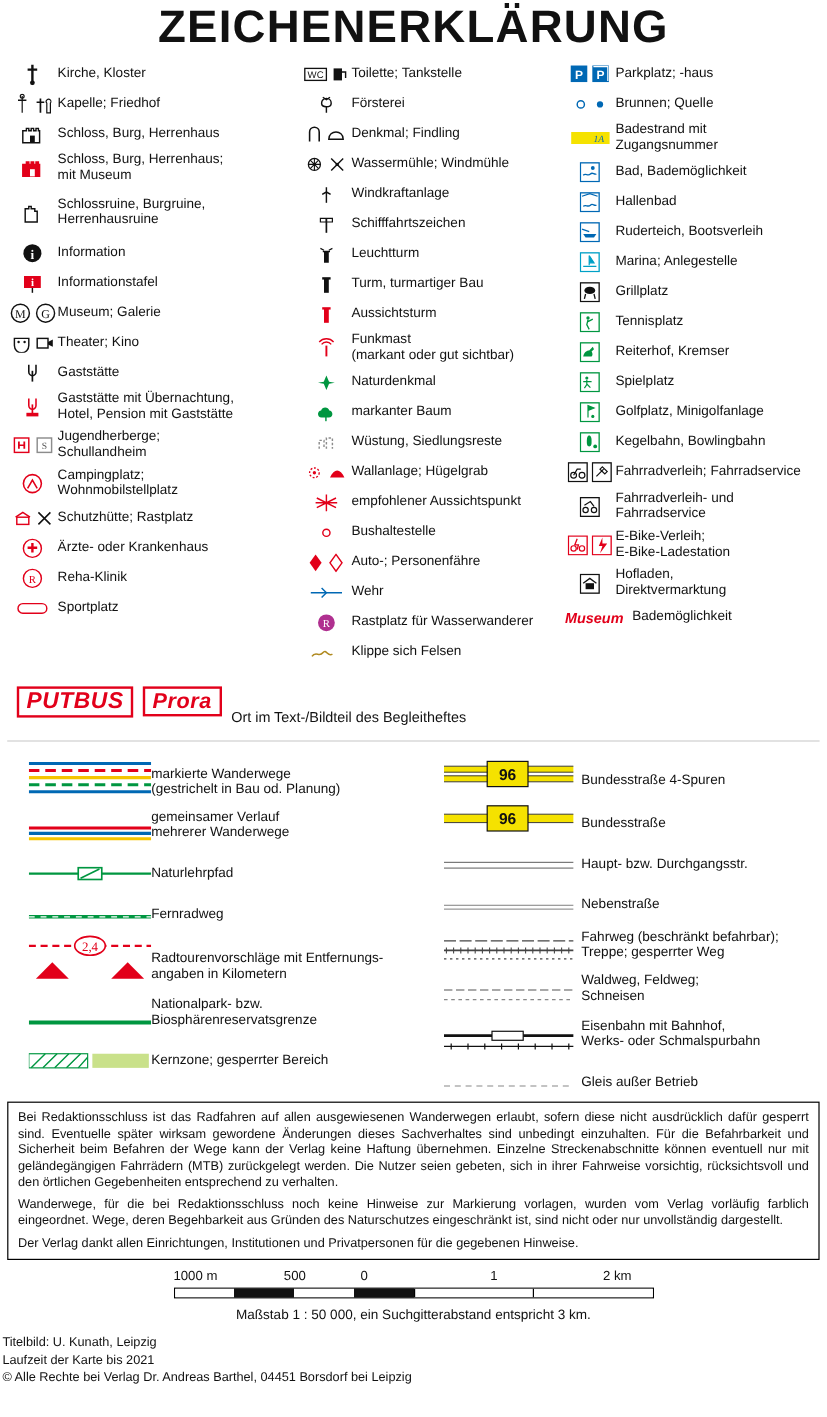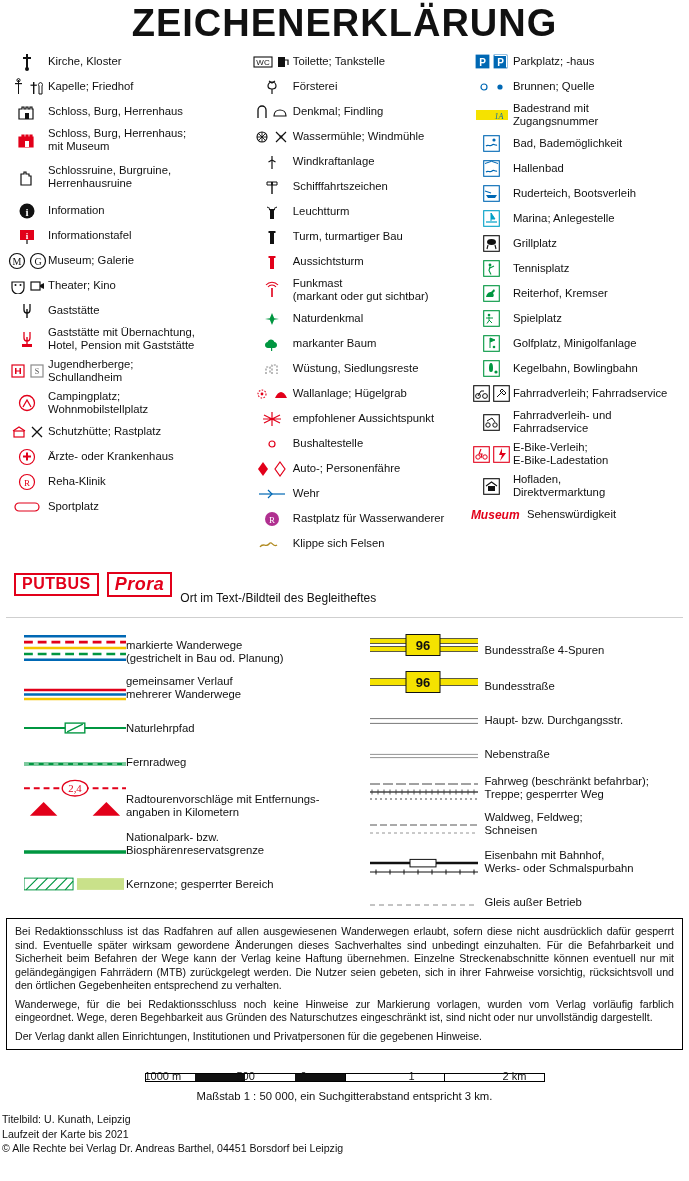--- a/index.html
+++ b/index.html
@@ -52,25 +52,26 @@
   .three-line { min-height: 42px; align-items: center; }
 
   
   svg { display:block; }
 
   
   .placebox {
     border: 2px solid #e2001a;
     color: #e2001a;
     font-weight: bold;
-    font-size: 16px;
+    font-size: 19px;
     padding: 1px 6px 2px 6px;
     display: inline-block;
     line-height: 1;
     letter-spacing: 0.5px;
+    font-style: italic;
   }
   .placebox.italic { font-style: italic; font-size: 18px; }
   .placerow {
     display:flex; align-items:center; gap:8px;
     padding: 8px 0 6px 14px;
   }
   .placerow .lbl { font-size: 12px; margin-top: 27px; }
 
   .sight-red {
     color: #e2001a;
@@ -126,21 +127,21 @@
 
   
   .scalewrap { padding: 8px 0 0 0; }
   .scalelabels {
     position: relative;
     height: 14px;
     margin: 0 auto;
     width: 400px;
     font-size: 11px;
   }
-  .scalelabels span { position:absolute; top:12px; }
+  .scalelabels span { position:absolute; top:0; }
   .scalebar {
     width: 400px; height: 9px;
     margin: 1px auto 0 auto;
     border: 1px solid #000;
     display: flex;
   }
   .scalebar div { height: 100%; }
   .scaletext {
     text-align: center;
     font-size: 11.3px;
@@ -782,21 +783,21 @@
           </svg>
       </div>
       <div class="lbl" style="white-space:pre-line">Hofladen,
 Direktvermarktung</div>
     </div>
 
     <div class="row">
       <div class="ico" style="width:56px;min-width:56px;justify-content:flex-start">
         <span class="sight-red">Museum</span>
       </div>
-      <div class="lbl">Sehenswürdigkeit</div>
+      <div class="lbl">Bademöglichkeit</div>
     </div>
 
   </div>
 </div>
 
 <div class="placerow">
   <span class="placebox">PUTBUS</span>
   <span class="placebox italic">Prora</span>
   <span class="lbl">Ort im Text-/Bildteil des Begleitheftes</span>
 </div>

